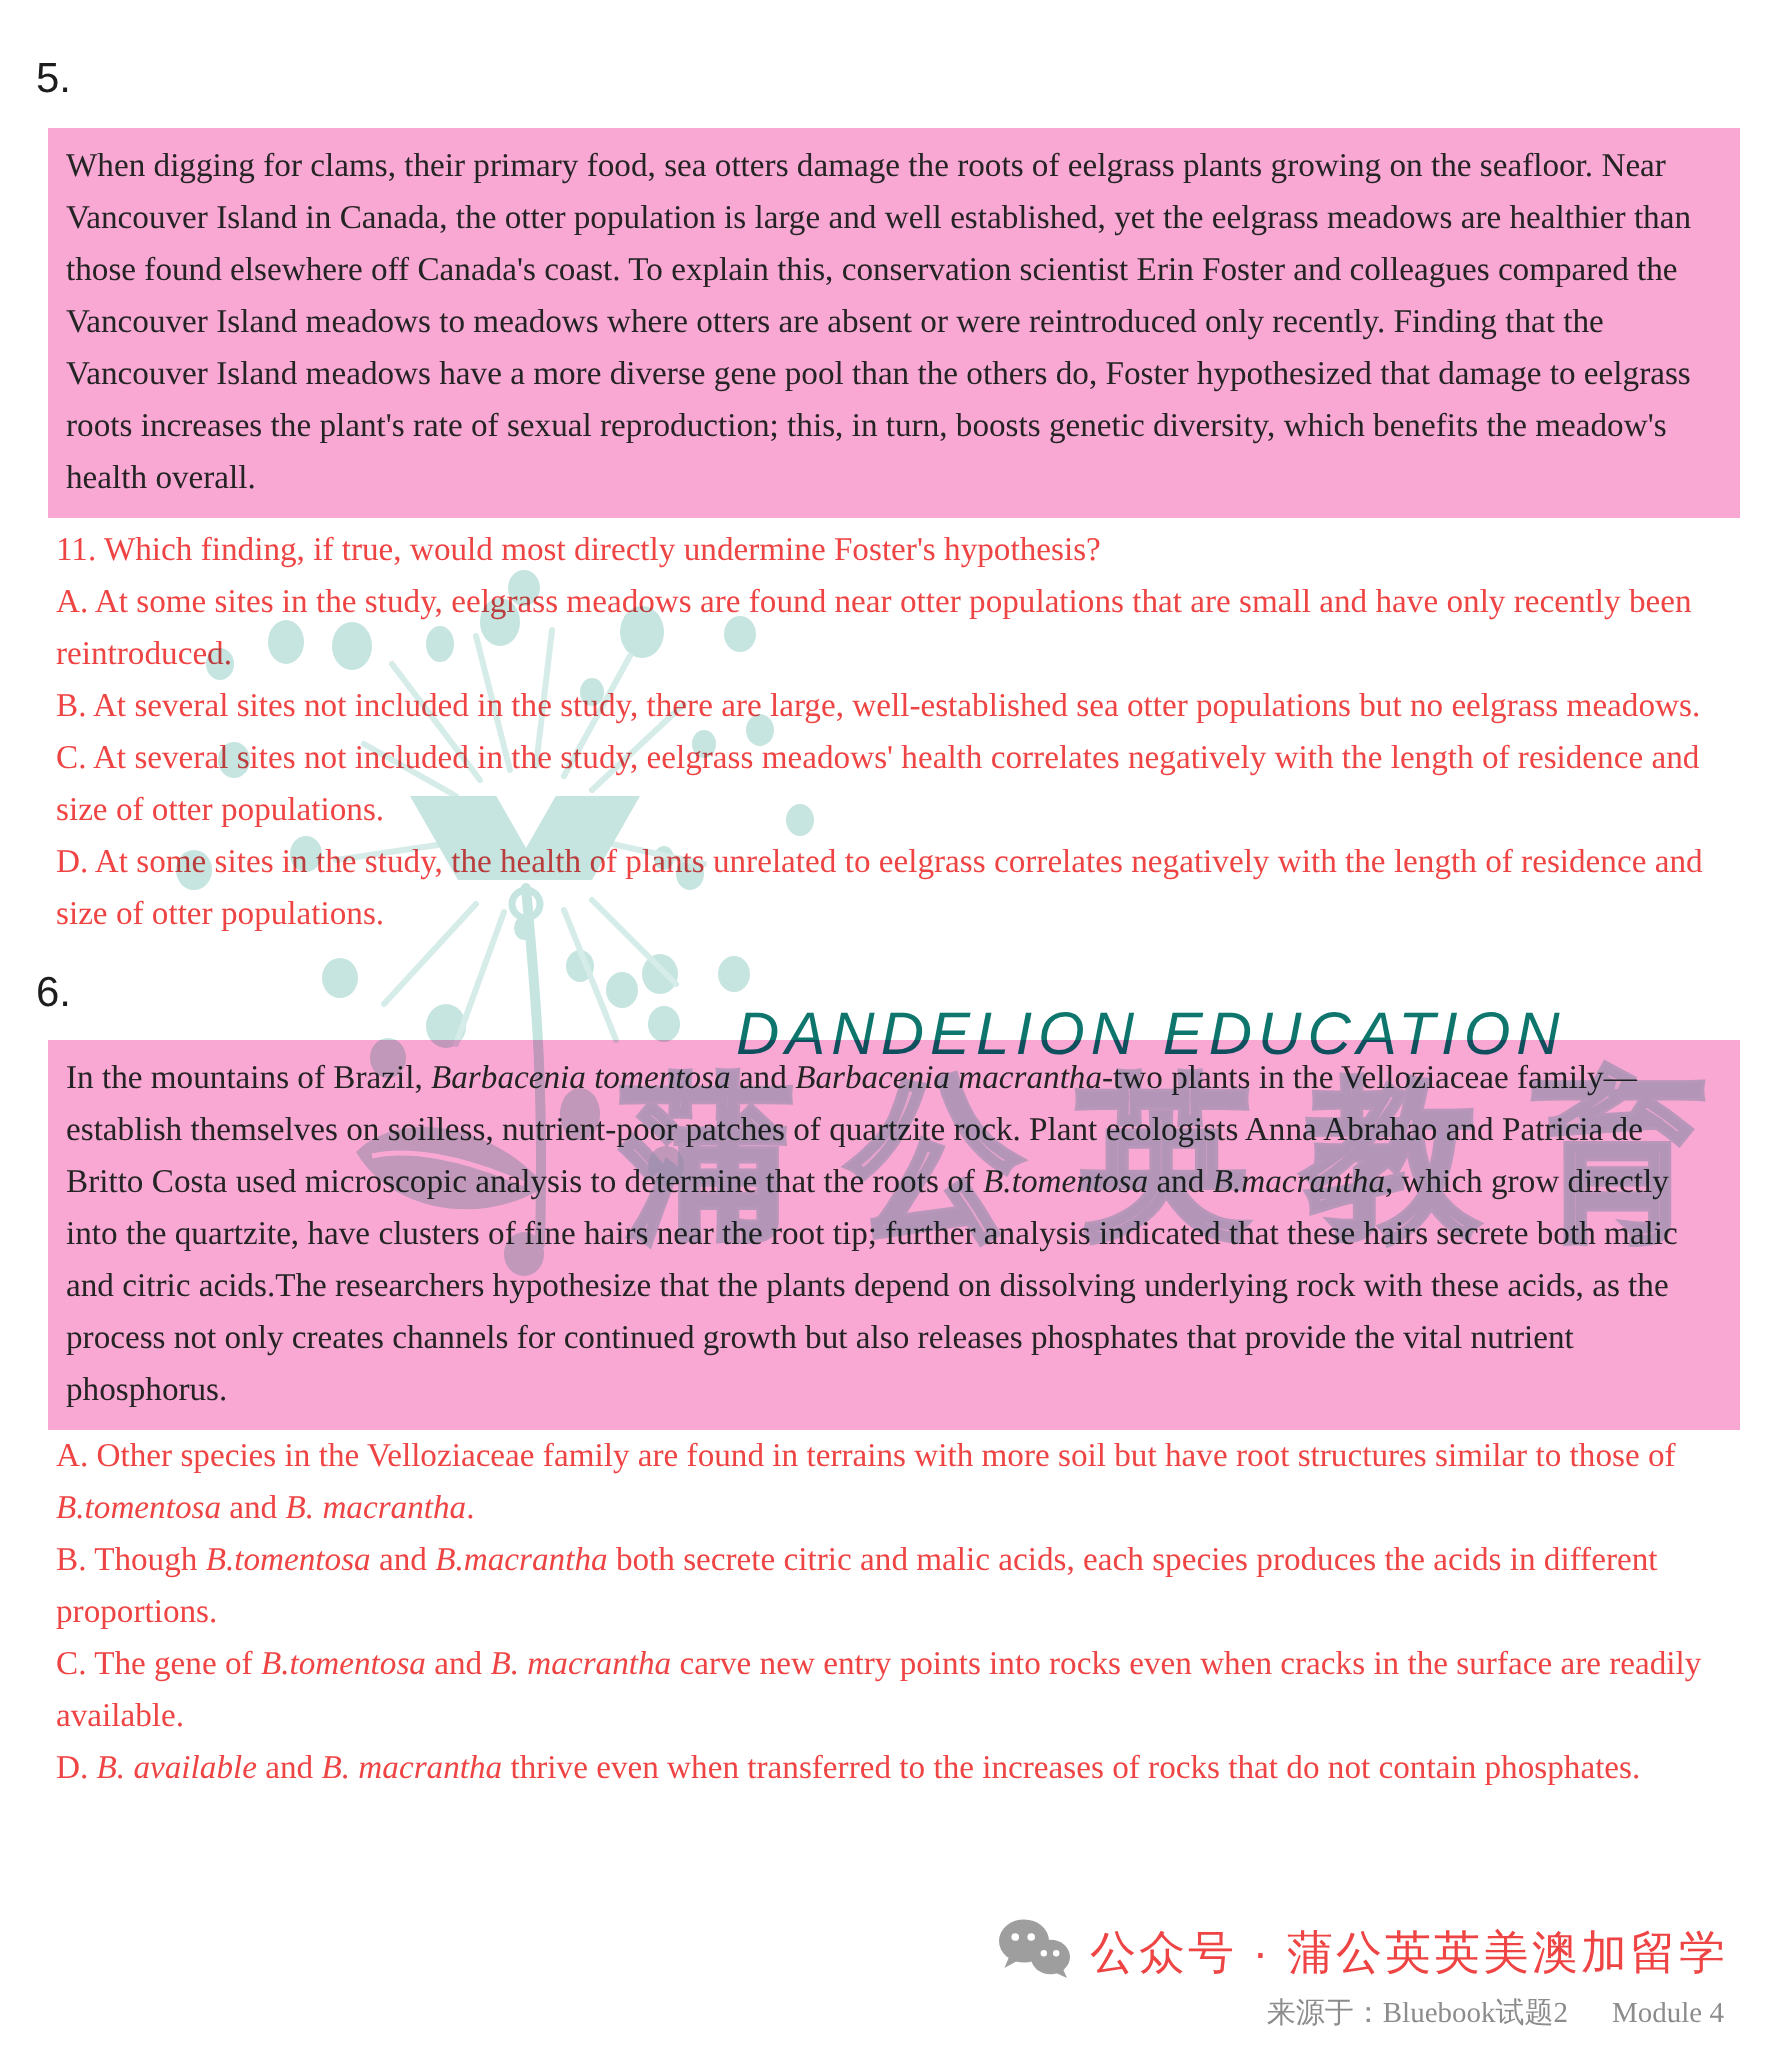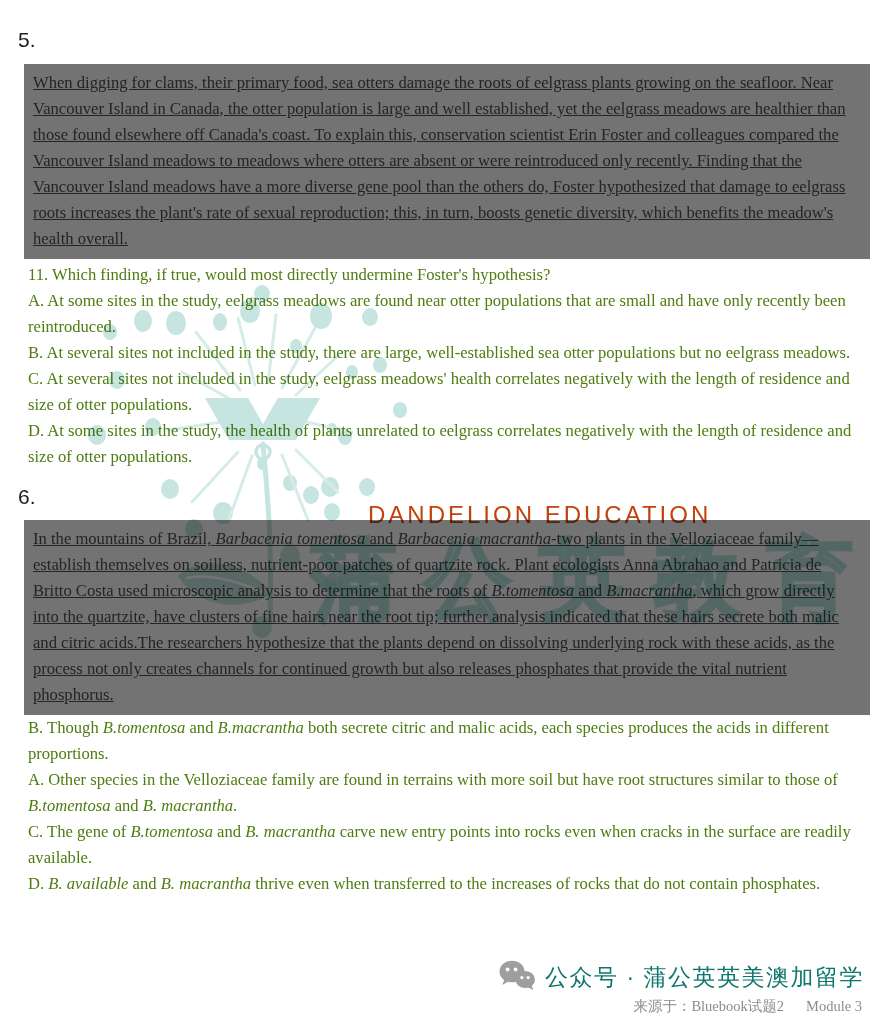--- a/index.html
+++ b/index.html
@@ -21,56 +21,56 @@
   }
   .item-number {
     font-family: "Liberation Sans", sans-serif;
     font-size: 21px;
     line-height: 24px;
     color: #1d1d1d;
     margin: 4px 0 12px -10px;
   }
   .item-number.second { margin-top: 15px; margin-bottom: 11px; }
   .passage-box {
-    background: #737373;
+    background: #f9a8d4;
     width: 846px;
     margin-left: -4px;
     padding: 6px 11px 7px 9px;
     font-size: 16.6px;
     line-height: 26px;
     color: #242424;
-    text-decoration: underline;
   }
   .question, .choice {
     font-size: 16.6px;
     line-height: 26px;
-    color: #4d7c0f;
+    color: #ef4444;
     width: 846px;
   }
   .question { margin-top: 3px; }
   .rich i { font-style: italic; }
 
   
   .watermark {
     position: absolute;
     inset: 0;
     z-index: 6;
     pointer-events: none;
     mix-blend-mode: multiply;
   }
   .wm-brand {
     position: absolute;
     left: 368px;
     top: 501px;
     font-family: "Liberation Sans", sans-serif;
-    font-size: 24px;
+    font-size: 30px;
     font-weight: 400;
     letter-spacing: 3px;
-    color: #c2410c;
-    white-space: nowrap;
+    color: #0f766e;
+    white-space: nowrap;
+    font-style: italic;
   }
   .wm-cn {
     position: absolute;
     left: 311px;
     top: 534px;
     font-family: "Liberation Sans", sans-serif;
     font-size: 86px;
     font-weight: 700;
     letter-spacing: 28px;
     line-height: 90px;
@@ -89,21 +89,21 @@
   .footer-line1 {
     display: flex;
     align-items: center;
     justify-content: flex-end;
     gap: 9px;
   }
   .footer-account {
     font-family: "Liberation Sans", sans-serif;
     font-size: 23px;
     letter-spacing: 1.5px;
-    color: #0f766e;
+    color: #ef4444;
     white-space: nowrap;
   }
   .footer-line2 {
     margin-top: 2px;
     padding-right: 2px;
     font-family: "Liberation Serif", serif;
     font-size: 14.5px;
     color: #8c8c8c;
     white-space: nowrap;
   }
@@ -122,22 +122,22 @@
       <div class="question">11. Which finding, if true, would most directly undermine Foster's hypothesis?</div>
       <div class="choice">A. At some sites in the study, eelgrass meadows are found near otter populations that are small and have only recently been reintroduced.</div>
       <div class="choice">B. At several sites not included in the study, there are large, well-established sea otter populations but no eelgrass meadows.</div>
       <div class="choice">C. At several sites not included in the study, eelgrass meadows' health correlates negatively with the length of residence and size of otter populations.</div>
       <div class="choice">D. At some sites in the study, the health of plants unrelated to eelgrass correlates negatively with the length of residence and size of otter populations.</div>
     </section>
 
     <section>
       <div class="item-number second">6.</div>
       <div class="passage-box rich"><span>In the mountains of Brazil, </span><i>Barbacenia tomentosa</i><span> and </span><i>Barbacenia macrantha</i><span>-two plants in the Velloziaceae family—establish themselves on soilless, nutrient-poor patches of quartzite rock. Plant ecologists Anna Abrahao and Patricia de Britto Costa used microscopic analysis to determine that the roots of </span><i>B.tomentosa</i><span> and </span><i>B.macrantha</i><span>, which grow directly into the quartzite, have clusters of fine hairs near the root tip; further analysis indicated that these hairs secrete both malic and citric acids.The researchers hypothesize that the plants depend on dissolving underlying rock with these acids, as the process not only creates channels for continued growth but also releases phosphates that provide the vital nutrient phosphorus.</span></div>
+      <div class="choice rich"><span>A. Other species in the Velloziaceae family are found in terrains with more soil but have root structures similar to those of </span><i>B.tomentosa</i><span> and </span><i>B. macrantha</i><span>.</span></div>
       <div class="choice rich"><span>B. Though </span><i>B.tomentosa</i><span> and </span><i>B.macrantha</i><span> both secrete citric and malic acids, each species produces the acids in different proportions.</span></div>
-      <div class="choice rich"><span>A. Other species in the Velloziaceae family are found in terrains with more soil but have root structures similar to those of </span><i>B.tomentosa</i><span> and </span><i>B. macrantha</i><span>.</span></div>
       <div class="choice rich"><span>C. The gene of </span><i>B.tomentosa</i><span> and </span><i>B. macrantha</i><span> carve new entry points into rocks even when cracks in the surface are readily available.</span></div>
       <div class="choice rich"><span>D. </span><i>B. available</i><span> and </span><i>B. macrantha</i><span> thrive even when transferred to the increases of rocks that do not contain phosphates.</span></div>
     </section>
 
   </div>
 
   <div class="footer">
     <div class="footer-line1">
       <span>
         <svg width="38" height="32" viewBox="0 0 38 32" aria-hidden="true">
@@ -147,21 +147,21 @@
           <circle cx="17.6" cy="10.5" r="1.9" fill="#ffffff"></circle>
           <ellipse cx="27.2" cy="20.5" rx="9.8" ry="8.6" fill="#9e9e9e"></ellipse>
           <path d="M33.5 26.5 L35.5 31 L29.5 28.2 Z" fill="#9e9e9e"></path>
           <circle cx="23.9" cy="18.6" r="1.6" fill="#ffffff"></circle>
           <circle cx="30.1" cy="18.6" r="1.6" fill="#ffffff"></circle>
         </svg>
       </span>
       <span class="footer-account">公众号 · 蒲公英英美澳加留学</span>
     </div>
     <div class="footer-line2">
-      <span>来源于：Bluebook试题2</span><span class="module">Module 3</span>
+      <span>来源于：Bluebook试题2</span><span class="module">Module 4</span>
     </div>
   </div>
 
   <div class="watermark" aria-hidden="true">
     <svg width="894" height="1024" viewBox="0 0 894 1024">
 
       <g fill="#c6e5e0">
         <ellipse cx="262" cy="294" rx="8" ry="9"></ellipse>
         <ellipse cx="250" cy="311" rx="10" ry="12"></ellipse>
         <ellipse cx="321" cy="316" rx="11" ry="13"></ellipse>

